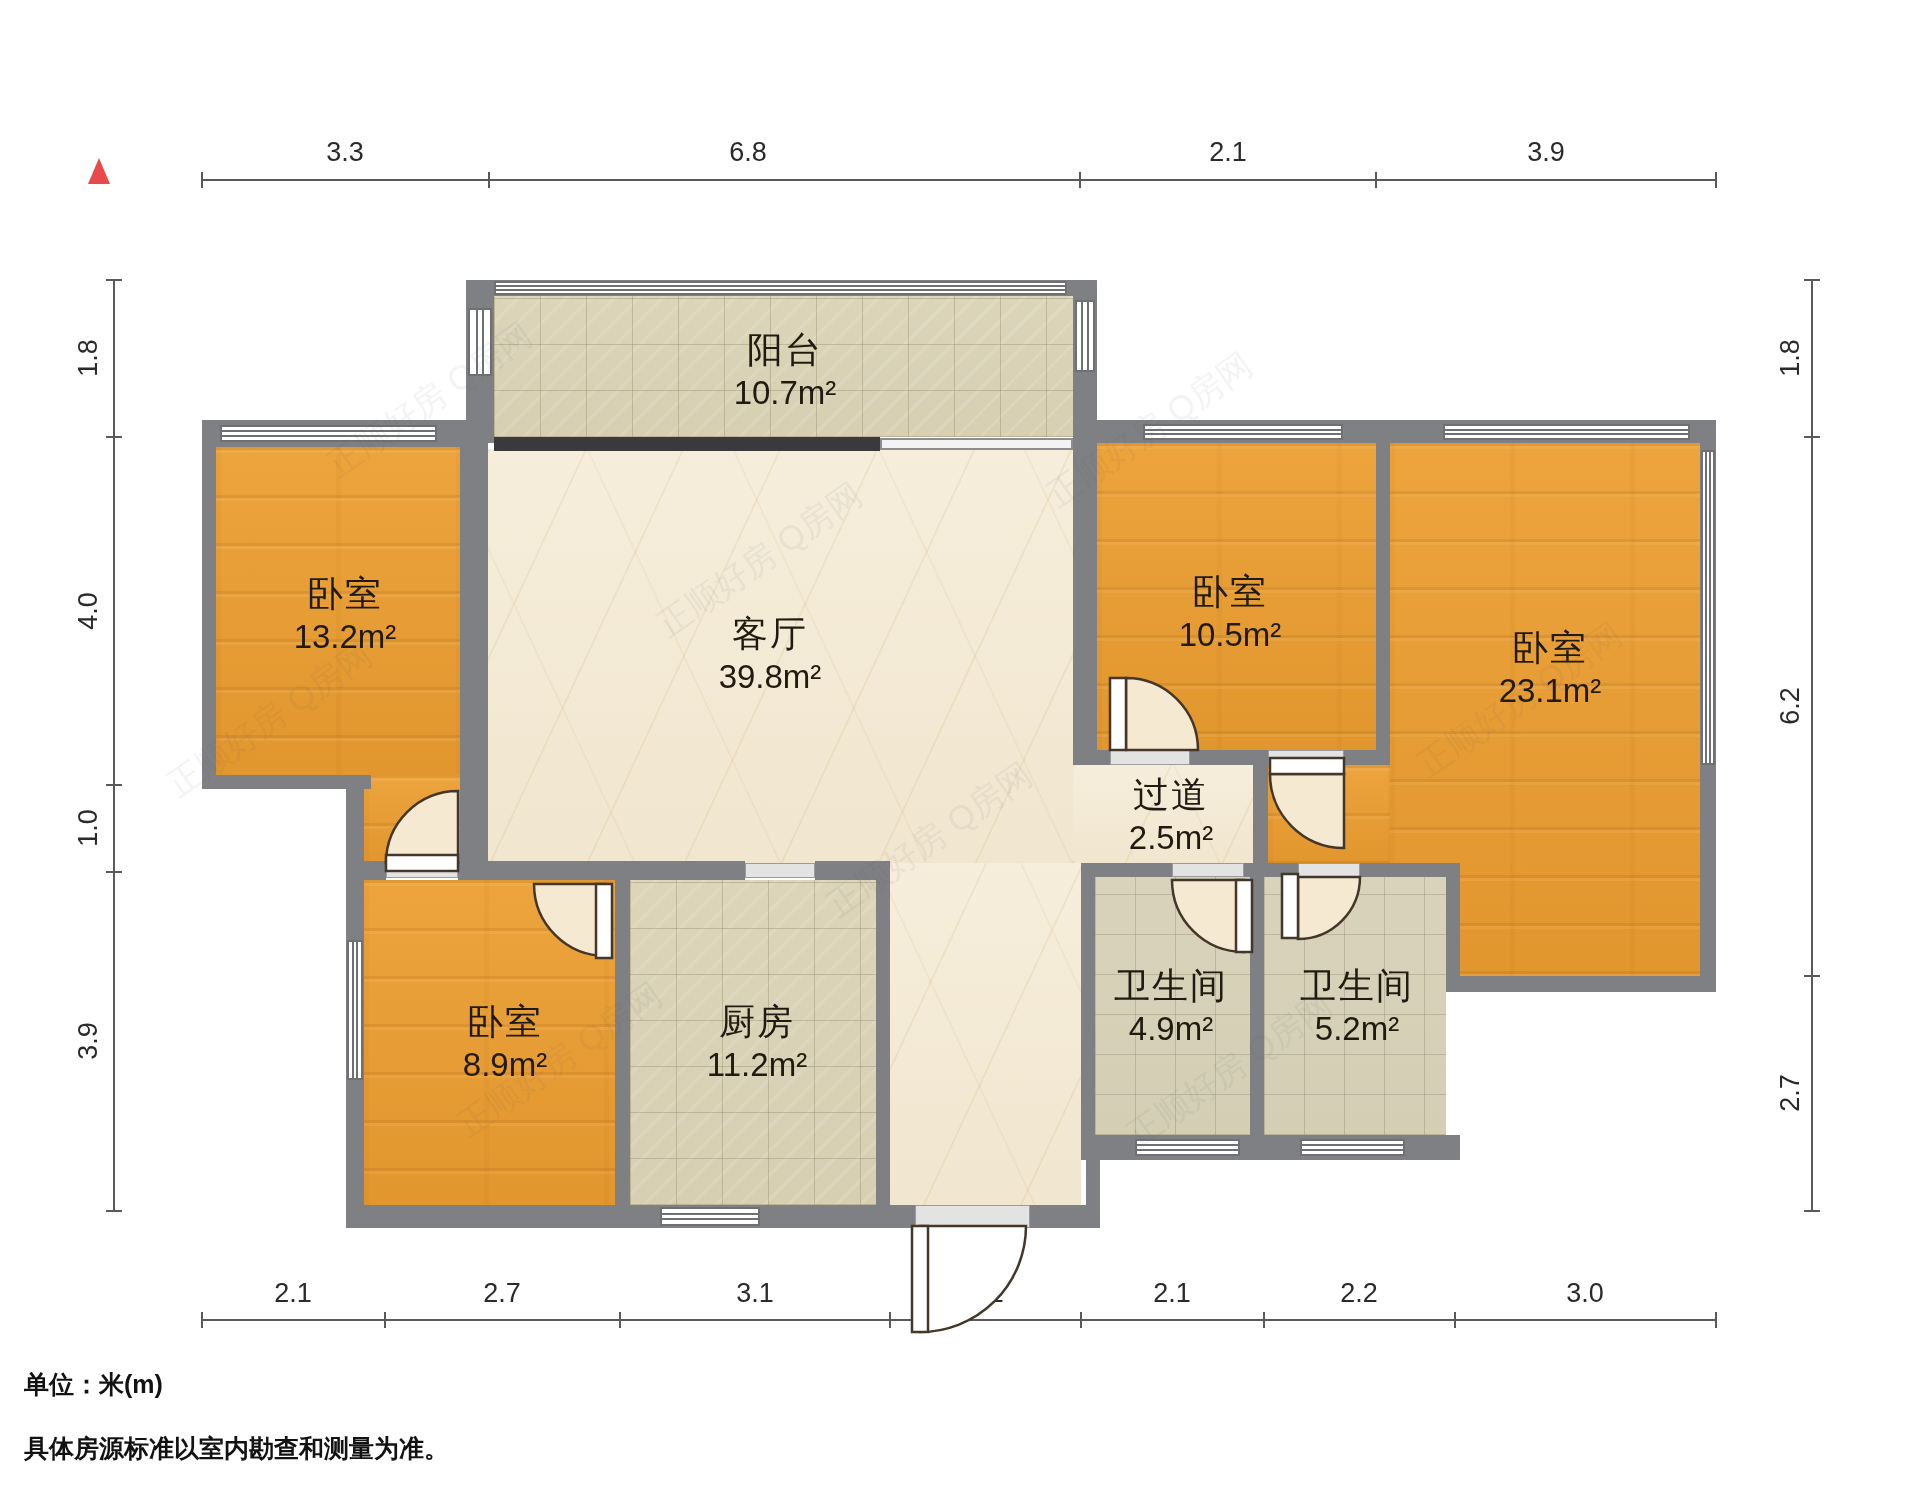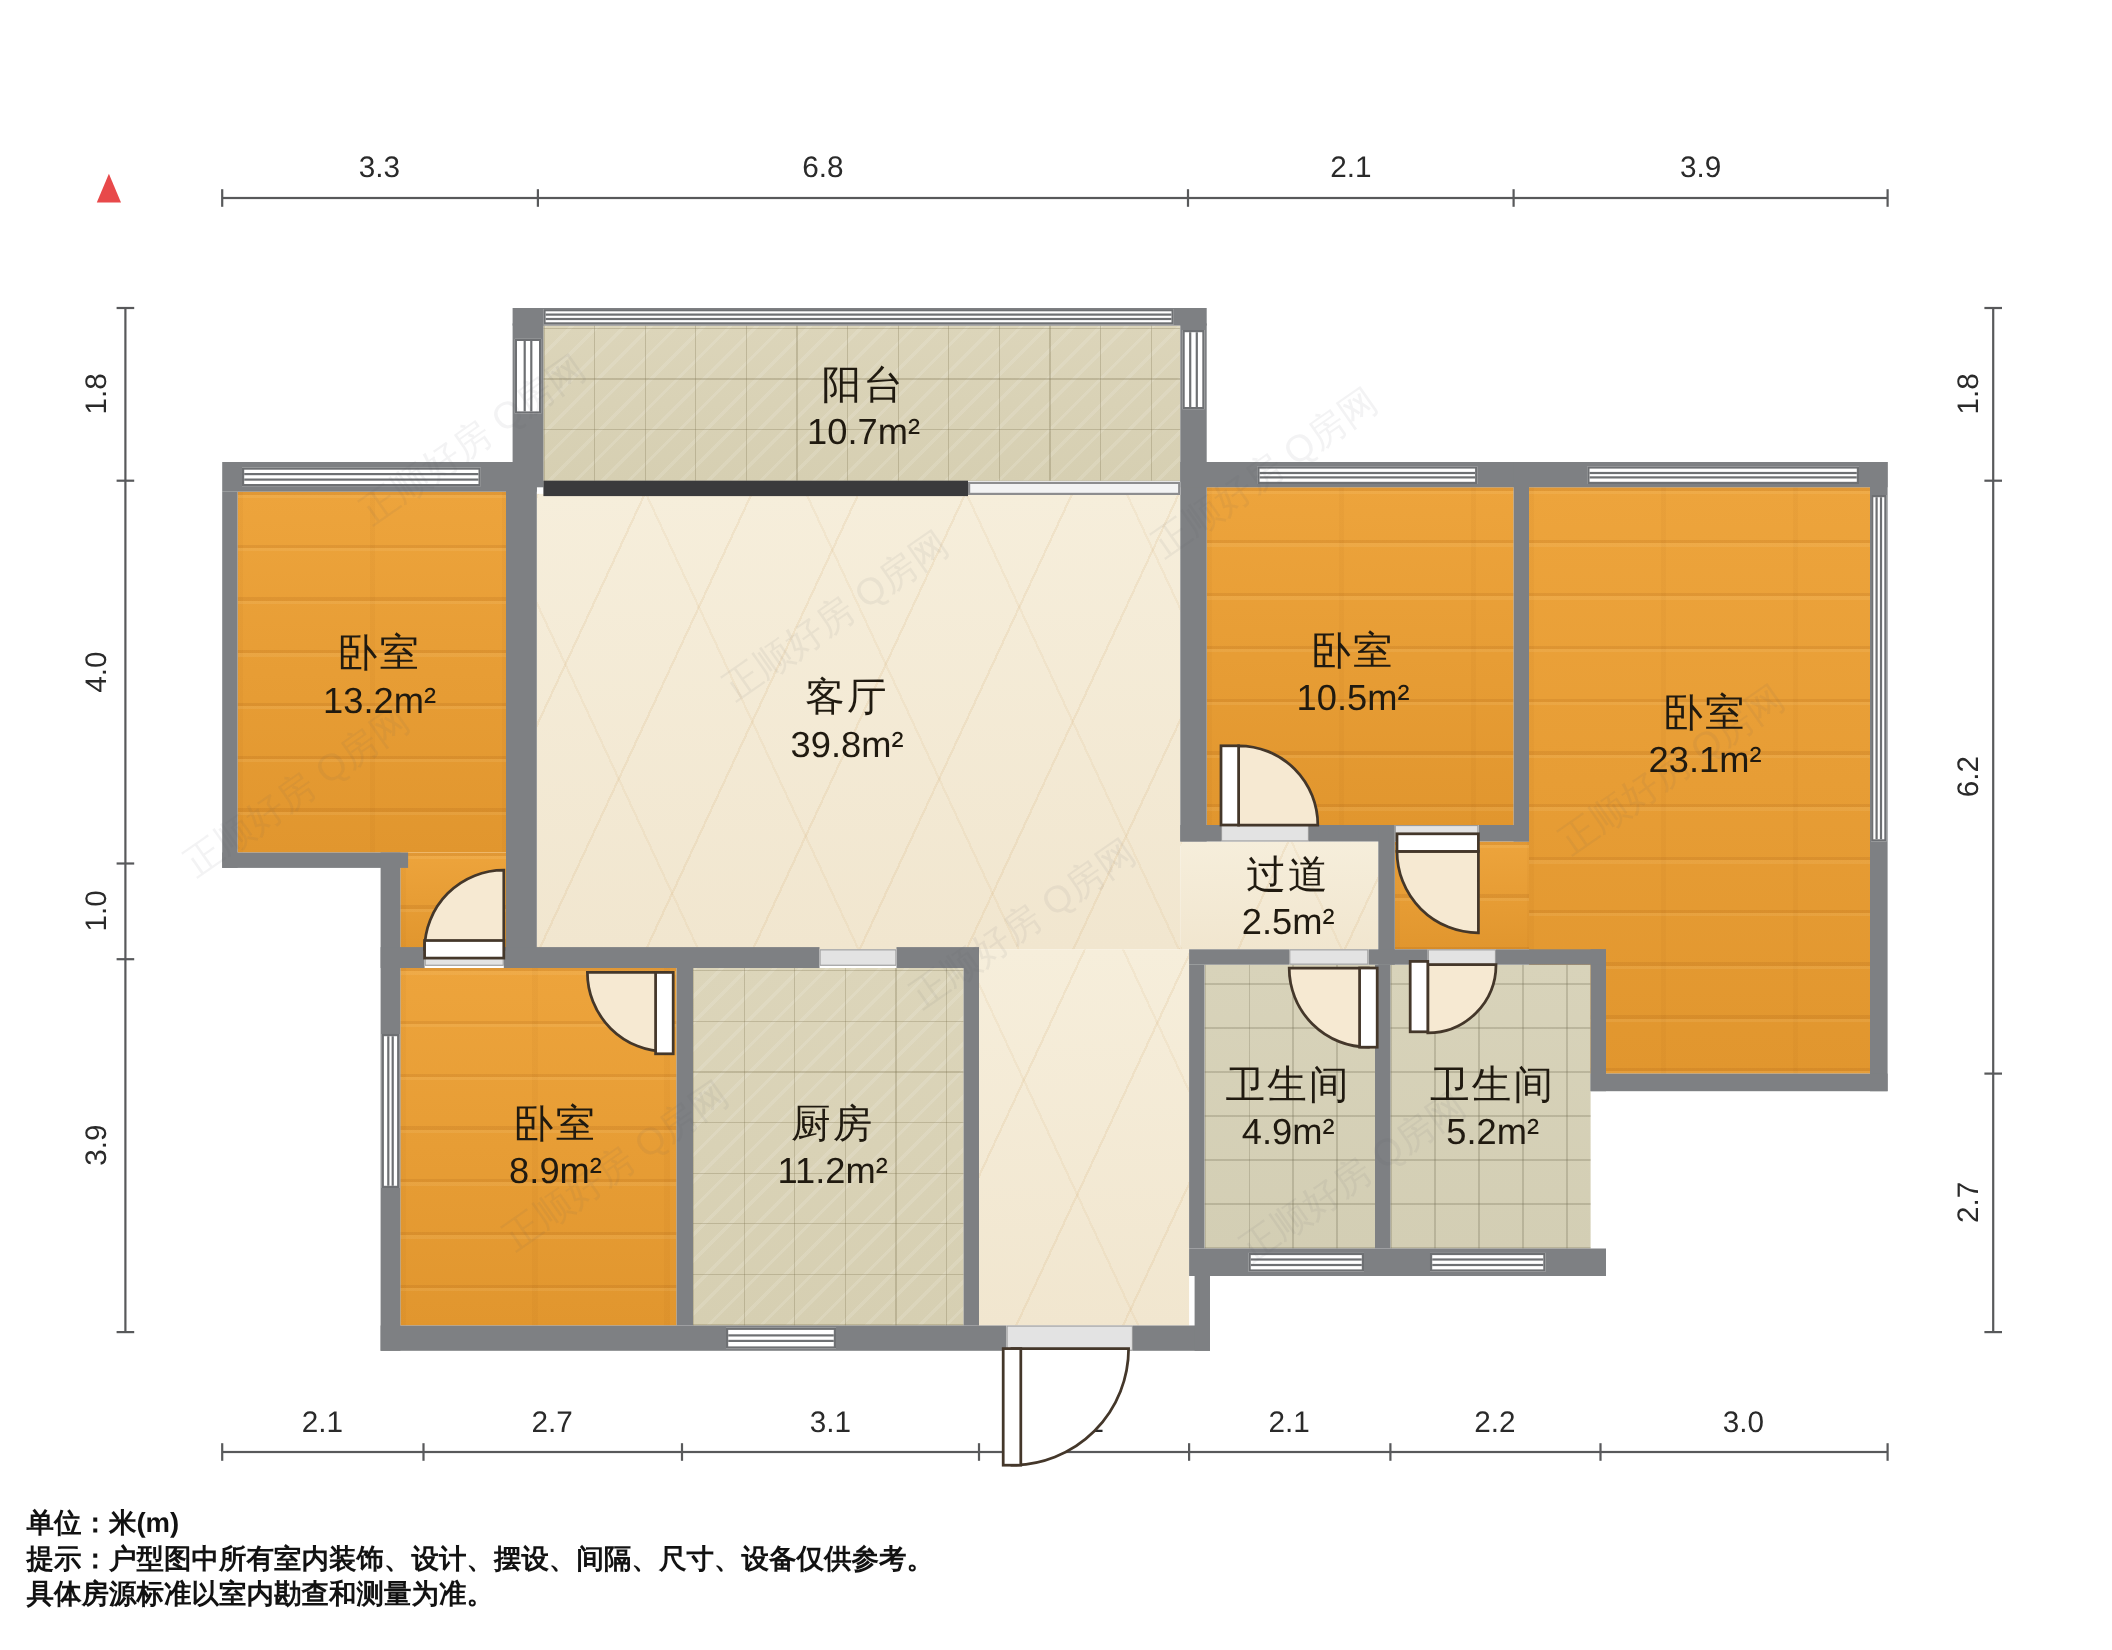--- a/index.html
+++ b/index.html
@@ -264,16 +264,15 @@
   <div class="wm" style="left:430px;top:400px;">正顺好房 Q房网</div>
   <div class="wm" style="left:270px;top:720px;">正顺好房 Q房网</div>
   <div class="wm" style="left:760px;top:560px;">正顺好房 Q房网</div>
   <div class="wm" style="left:1150px;top:430px;">正顺好房 Q房网</div>
   <div class="wm" style="left:1520px;top:700px;">正顺好房 Q房网</div>
   <div class="wm" style="left:560px;top:1060px;">正顺好房 Q房网</div>
   <div class="wm" style="left:1230px;top:1070px;">正顺好房 Q房网</div>
   <div class="wm" style="left:930px;top:840px;">正顺好房 Q房网</div>
 
   <div class="footer-line" style="top:1368px;">单位：米(m)</div>
-  <div class="footer-line" style="top:1400px;">提示：户型图中所有室内装饰、设计、摆设、间隔、尺寸、设备仅供参考。</div>
   <div class="footer-line" style="top:1432px;">具体房源标准以室内勘查和测量为准。</div>
 
 </div>
 
 </body></html>

